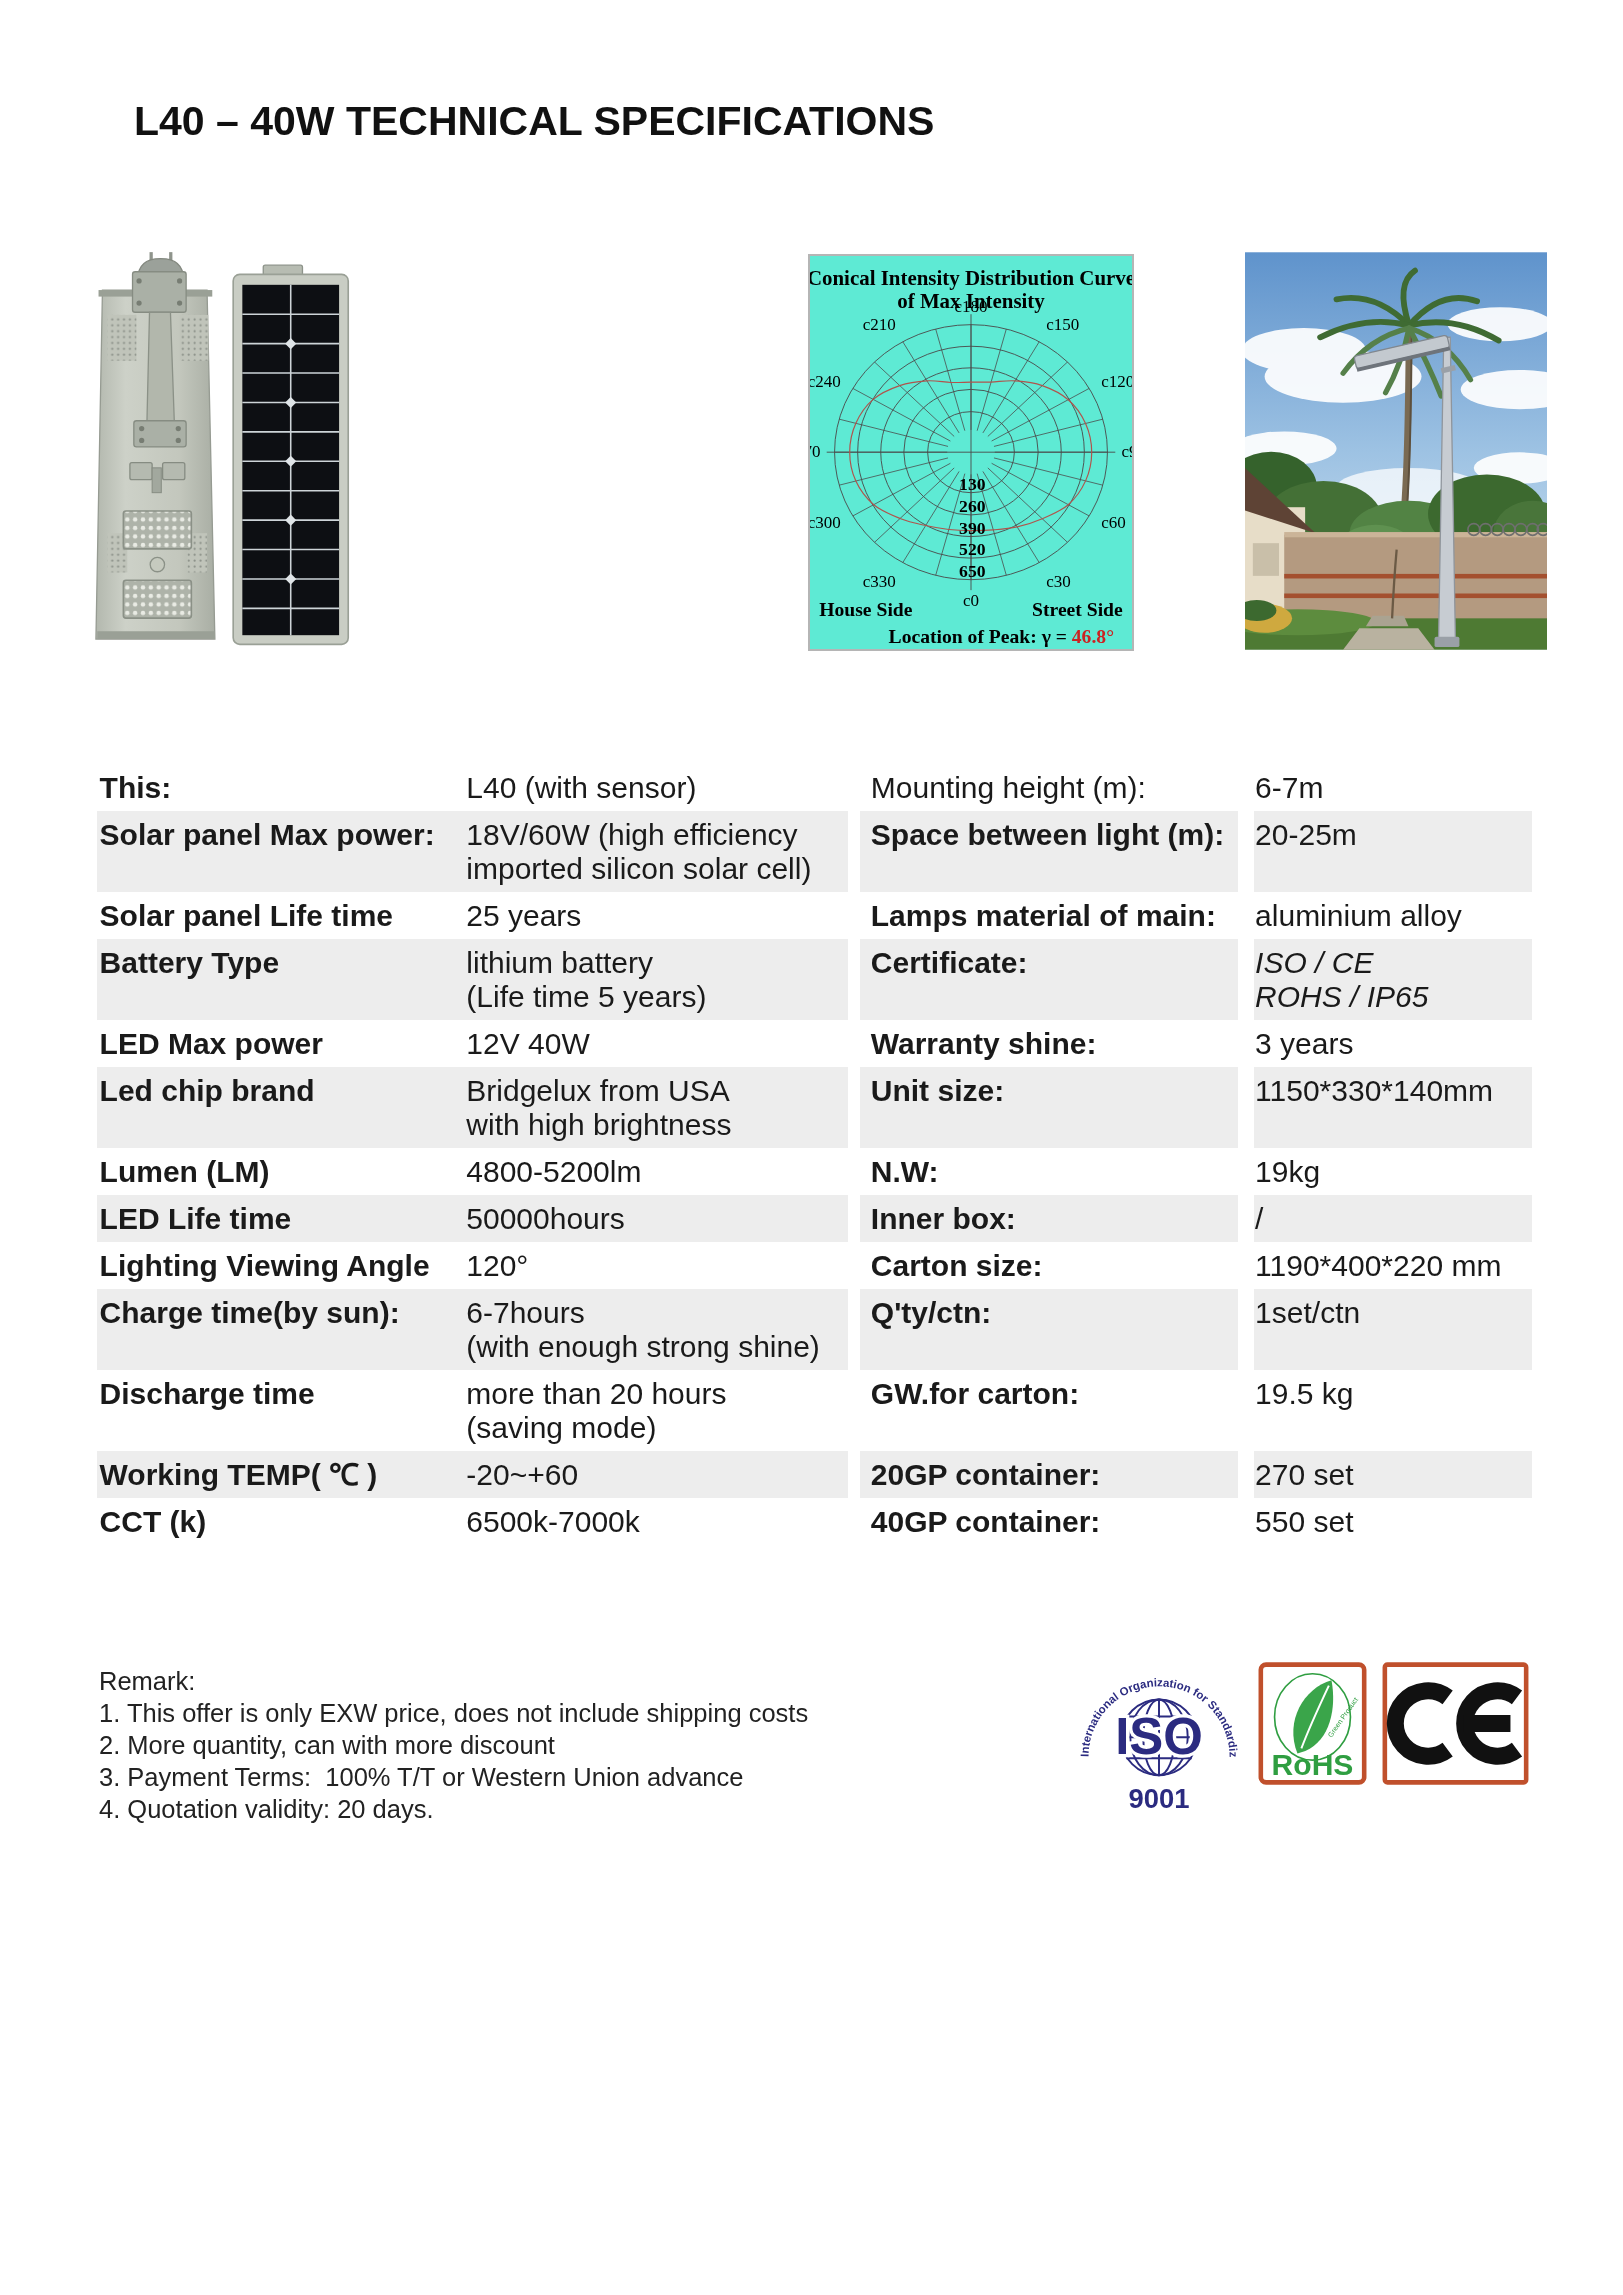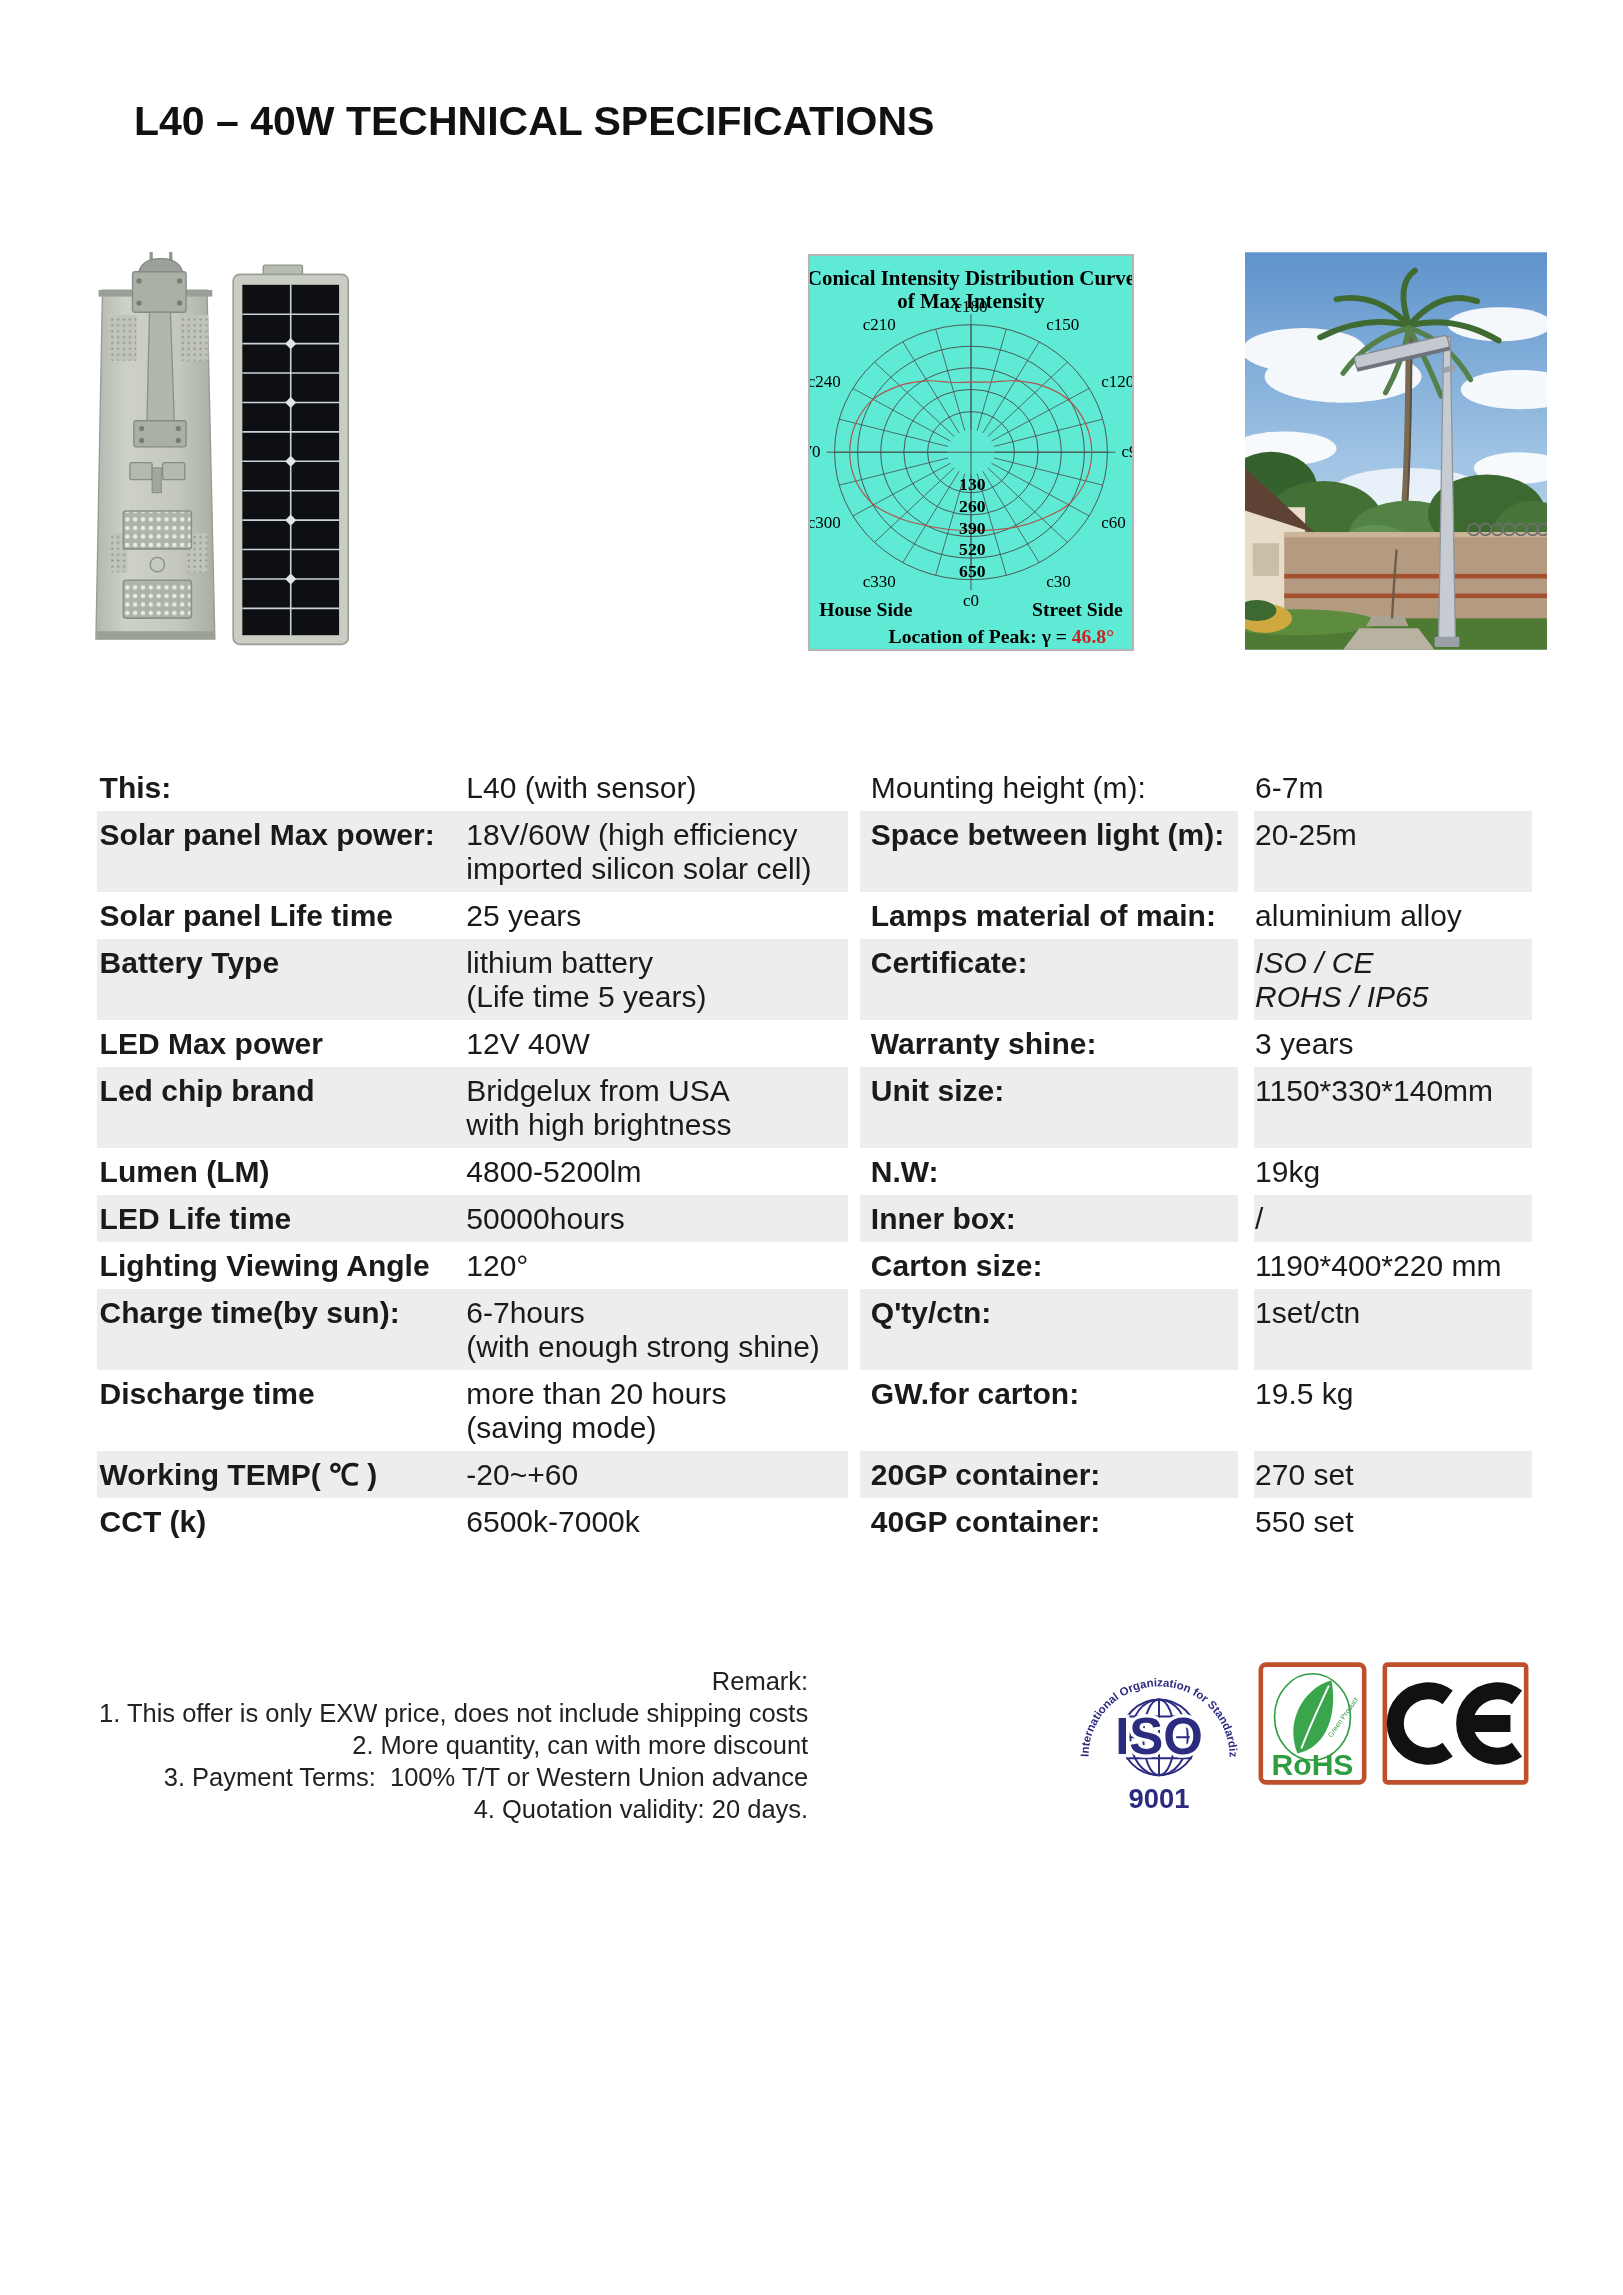--- a/index.html
+++ b/index.html
@@ -21,21 +21,21 @@
   .cell.l2{padding-left:11px;font-weight:bold;}
   .cell.v2{padding-left:1.3px;margin-left:16px;}
   .cell.v1{padding-left:1.3px;}
   .cell.italic{font-style:italic;}
   .cell.bold{font-weight:normal;}
   .cell.shaded{background:#ededed;}
   .cell.gapcol{background:#ffffff;padding:0;}
   .row-single{min-height:47px;}
   
   #remark{position:absolute;left:99px;top:1665px;font-size:25.5px;line-height:32px;color:#222;}
-  #remark div{white-space:pre;text-align:right;}
+  #remark div{white-space:pre;}
   
   #iso-logo{position:absolute;left:1078px;top:1639px;width:162px;height:177px;}
   #rohs-logo{position:absolute;left:1258px;top:1662px;width:109px;height:123px;}
   #ce-logo{position:absolute;left:1382px;top:1662px;width:147px;height:123px;}
   svg text{font-family:"Liberation Serif",serif;}
   svg .sans{font-family:"Liberation Sans",sans-serif;}
 </style>
 </head>
 <body>
 

